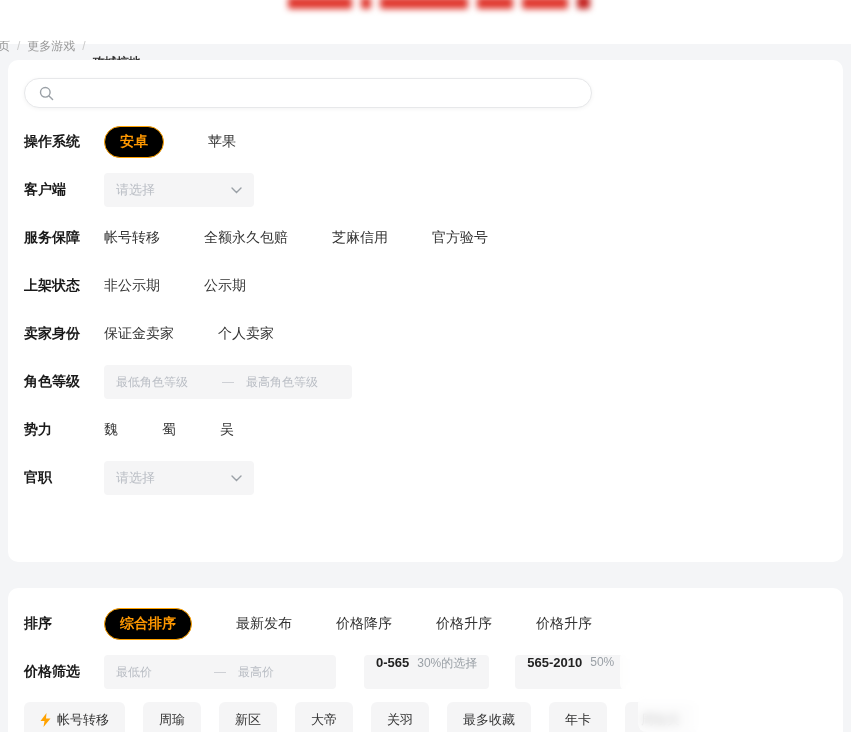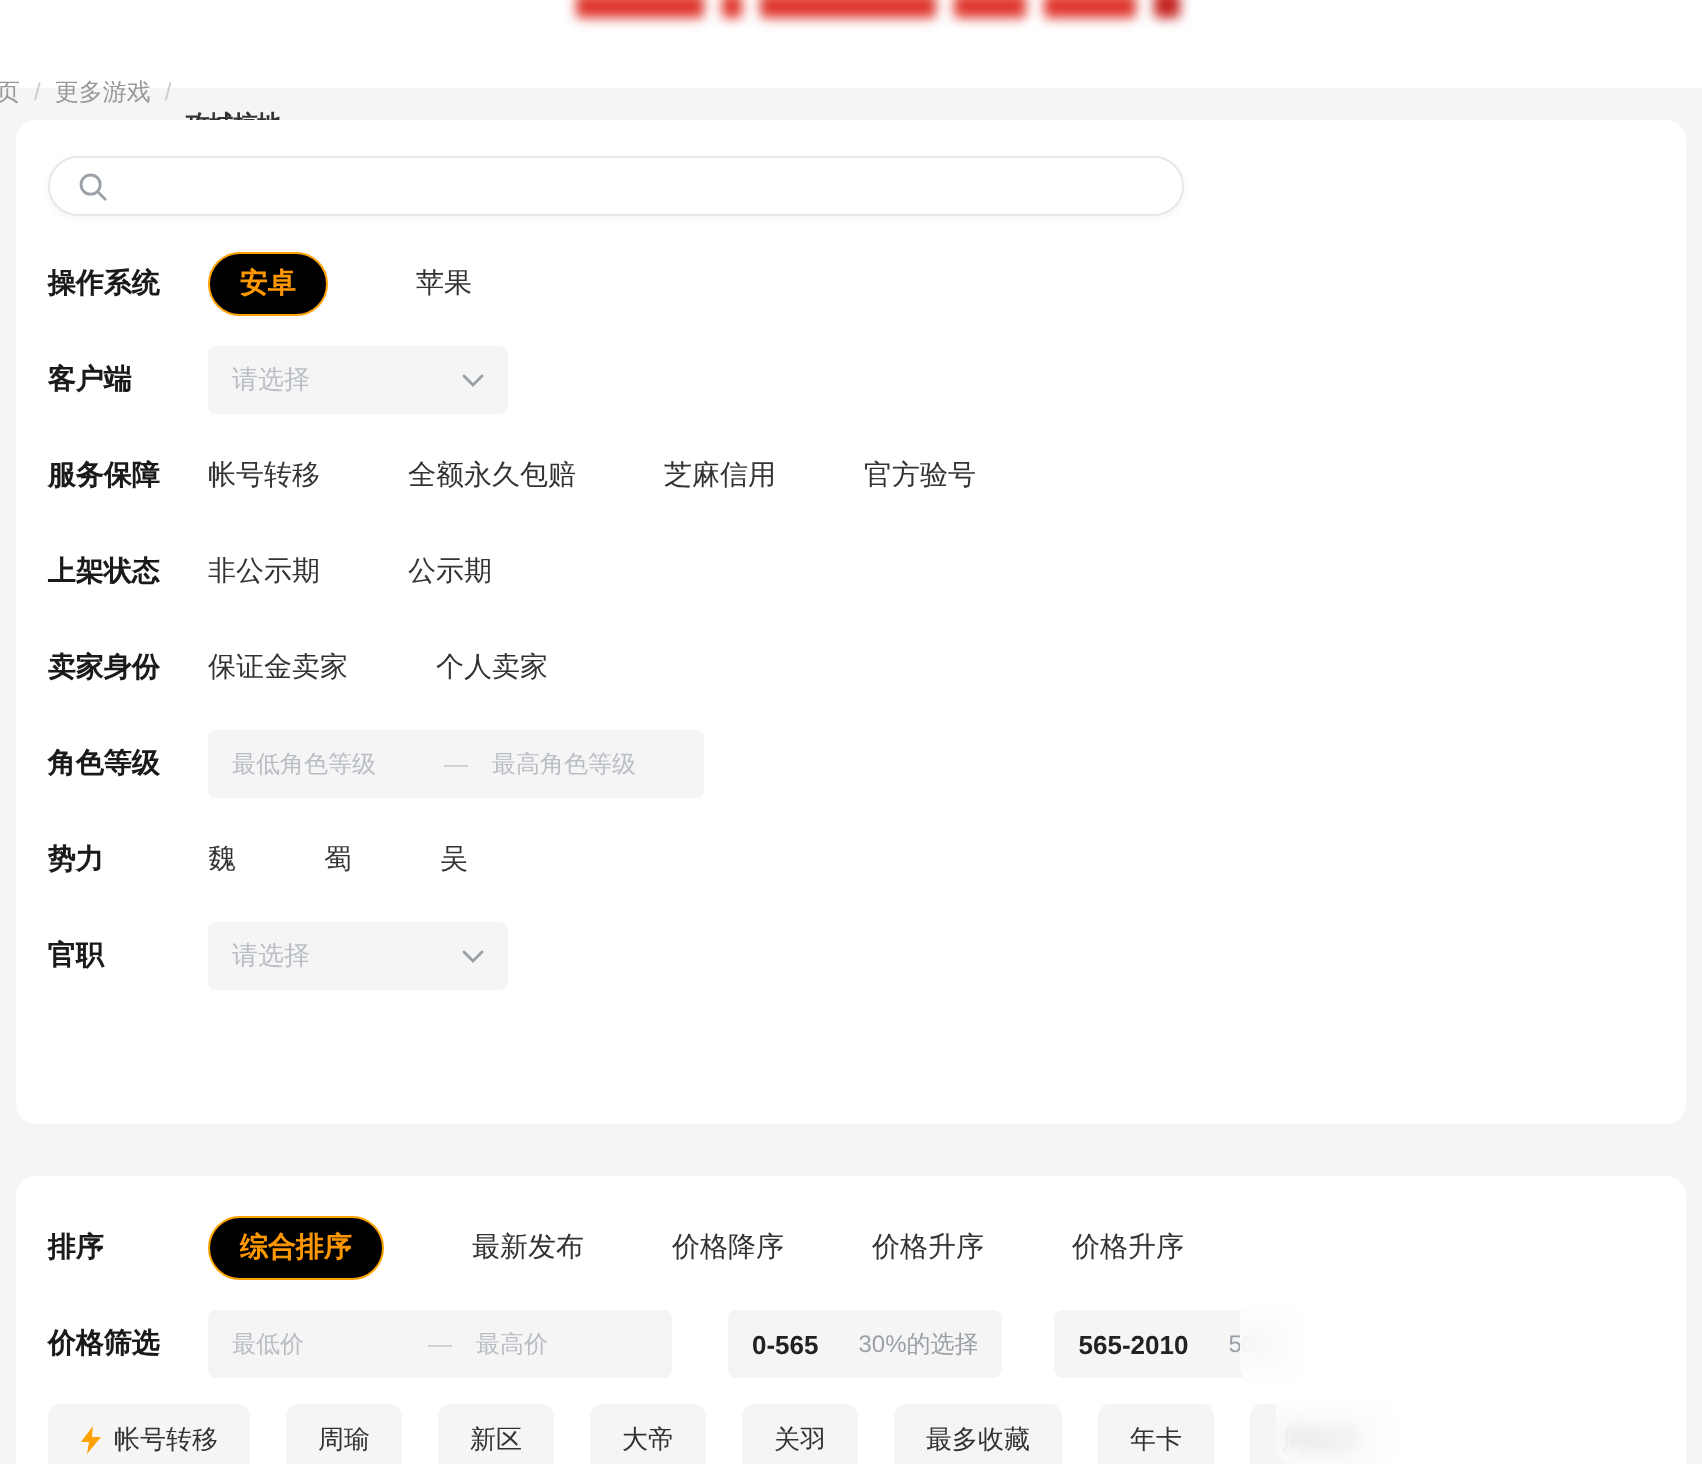--- a/index.html
+++ b/index.html
@@ -43,21 +43,21 @@
     align-items: center; justify-content: space-between; padding: 0 12px; font-size: 13px; color: #b9bdc4; cursor: pointer; }
   
   .range { display: flex; align-items: center; background: #f5f5f6; border-radius: 4px; height: 34px; }
   .range input { width: 118px; border: none; outline: none; background: transparent; font-size: 12px;
     padding: 0 12px; color: #333; font-family: "Liberation Sans", "DejaVu Sans", sans-serif; }
   .range input::placeholder { color: #b9bdc4; }
   .range.price input { width: 110px; }
   .dash { color: #c9ccd1; font-size: 12px; }
   
   .quickwrap { display: flex; align-items: center; gap: 26px; margin-left: 28px; }
-  .quick { display: flex; align-items: center; gap: 20px; background: #f5f5f6; border-radius: 4px;
+  .quick { display: flex; align-items: flex-start; gap: 8px; background: #f5f5f6; border-radius: 4px;
     height: 34px; padding: 0 12px; cursor: pointer; }
   .qr { font-weight: bold; font-size: 13px; color: #222; white-space: nowrap; }
   .qn { font-size: 12px; color: #9aa0a6; white-space: nowrap; }
   
   .tags { display: flex; align-items: center; gap: 18px; padding-left: 8px; margin-top: 6px; }
   .tag { display: flex; align-items: center; gap: 6px; background: #f5f5f6; border-radius: 6px; height: 36px;
     padding: 0 16px; font-size: 13px; color: #333; cursor: pointer; white-space: nowrap; }
   
   .blur-patch { position: absolute; background: rgba(255,255,255,0.72);
     backdrop-filter: blur(5px); -webkit-backdrop-filter: blur(5px); border-radius: 8px; }

